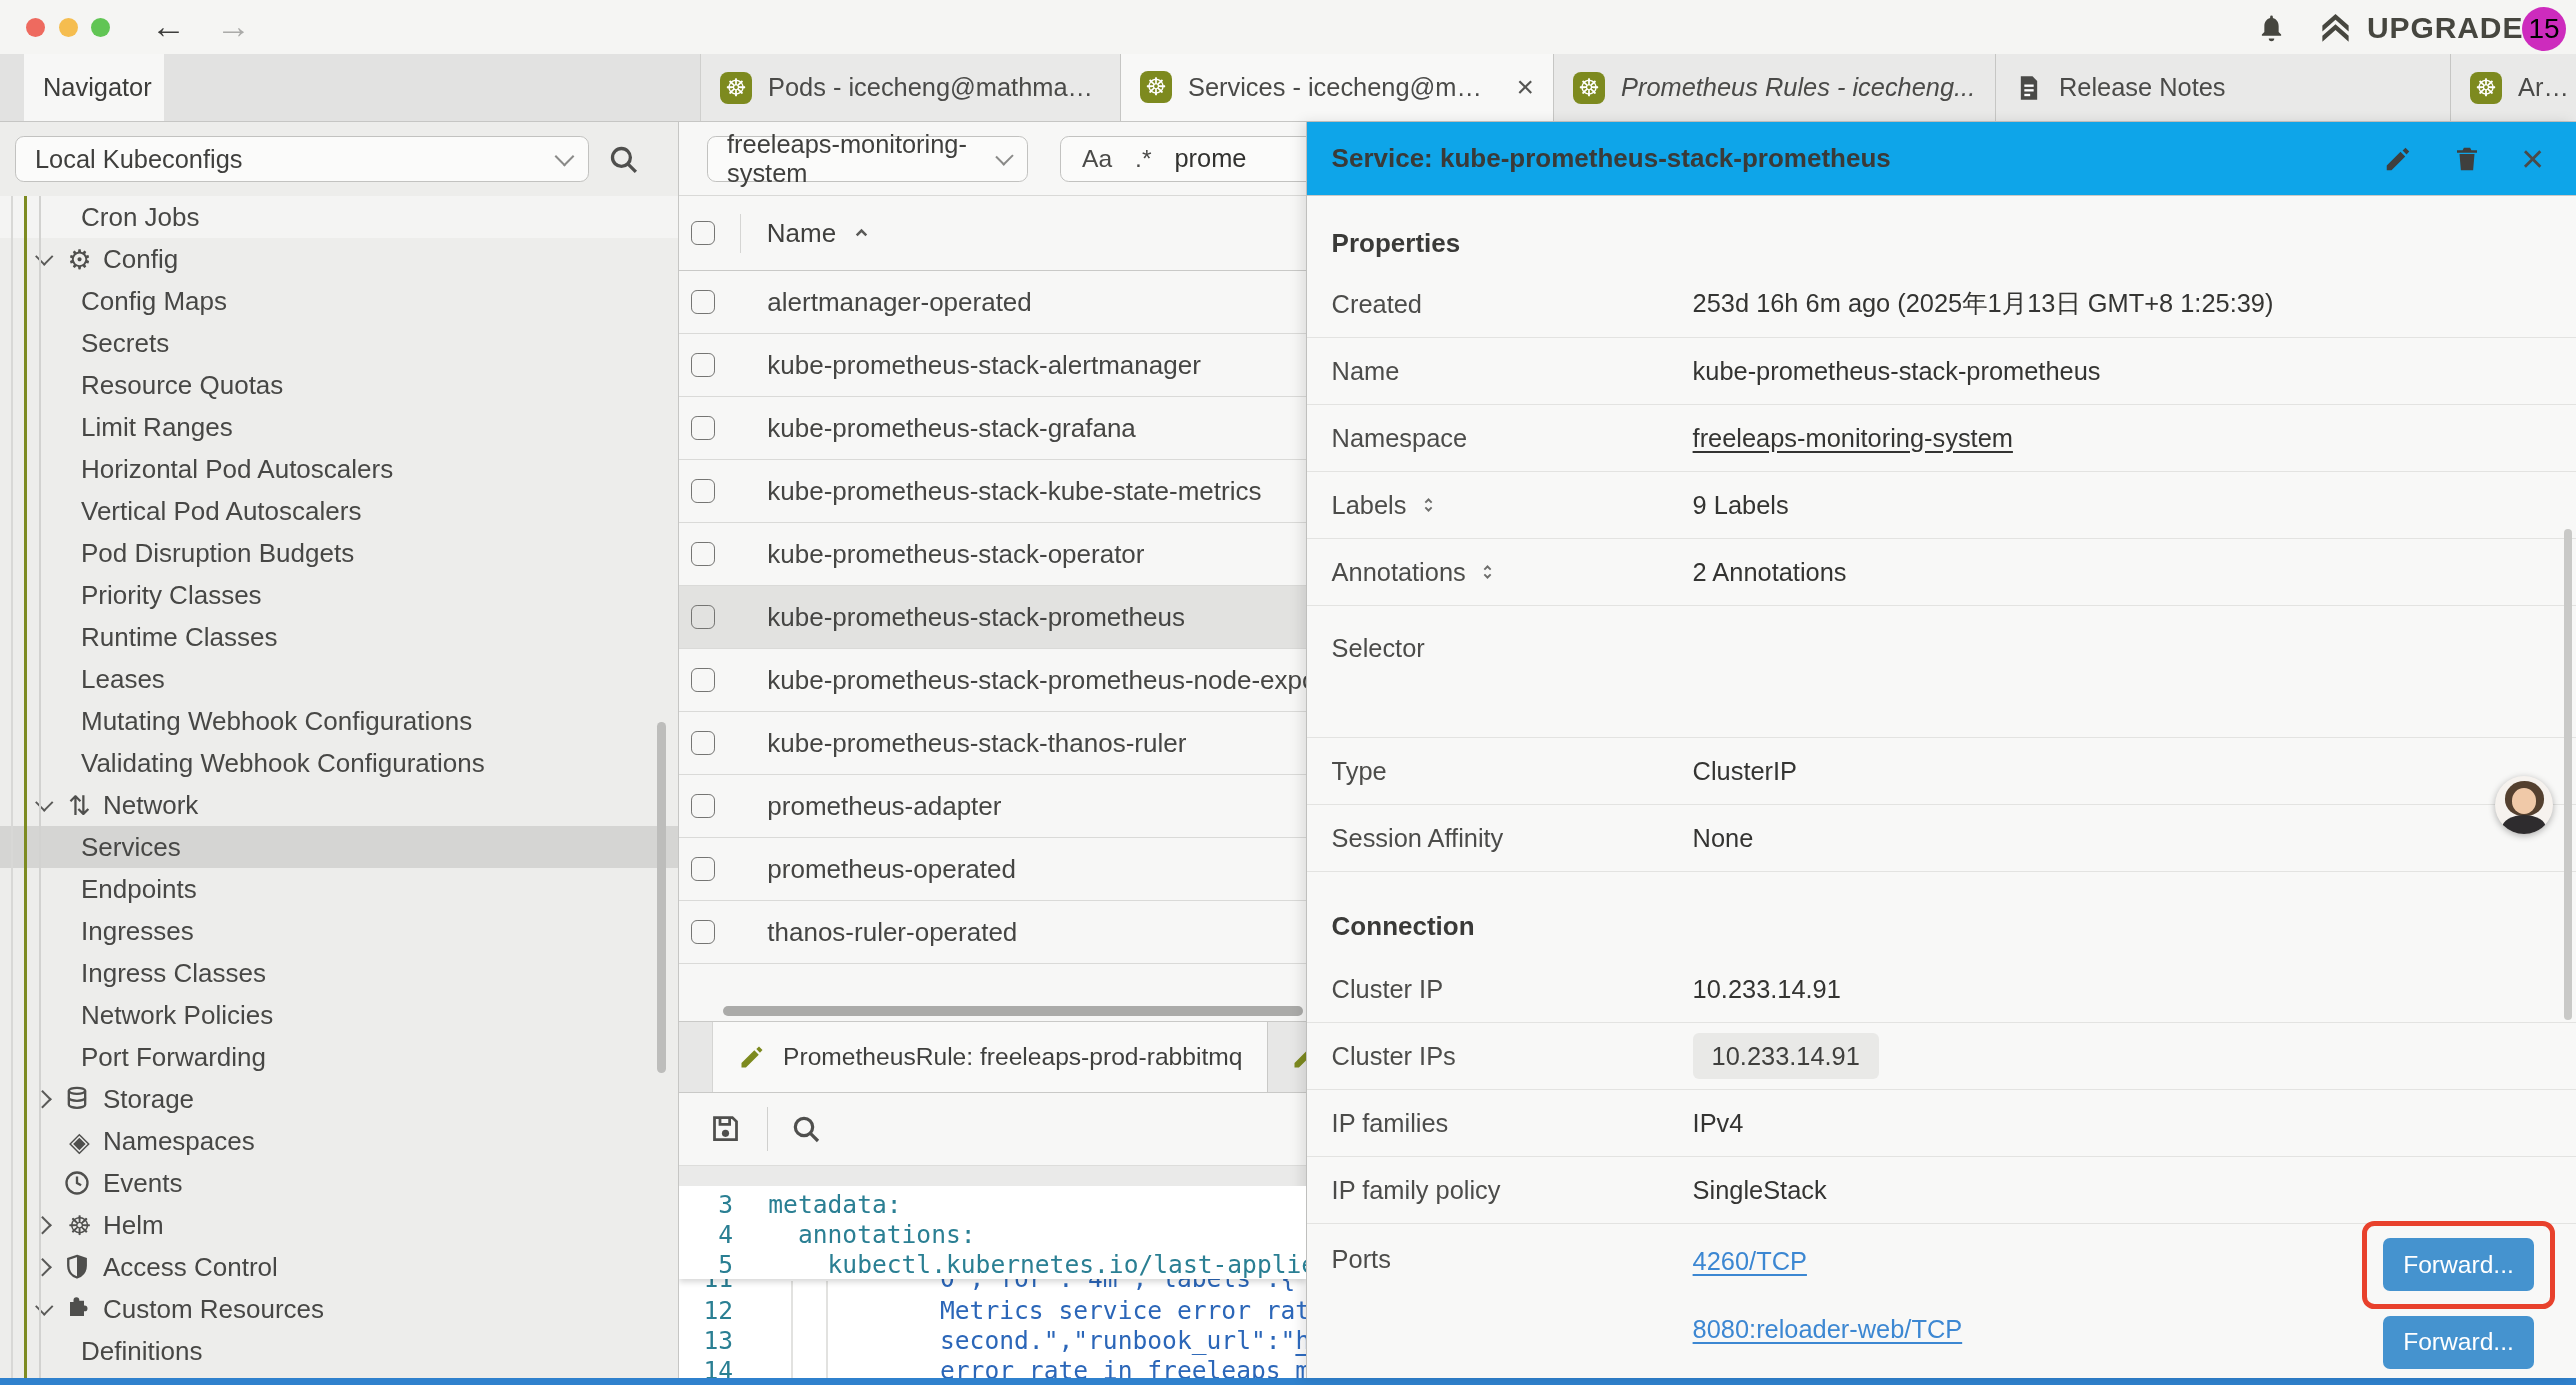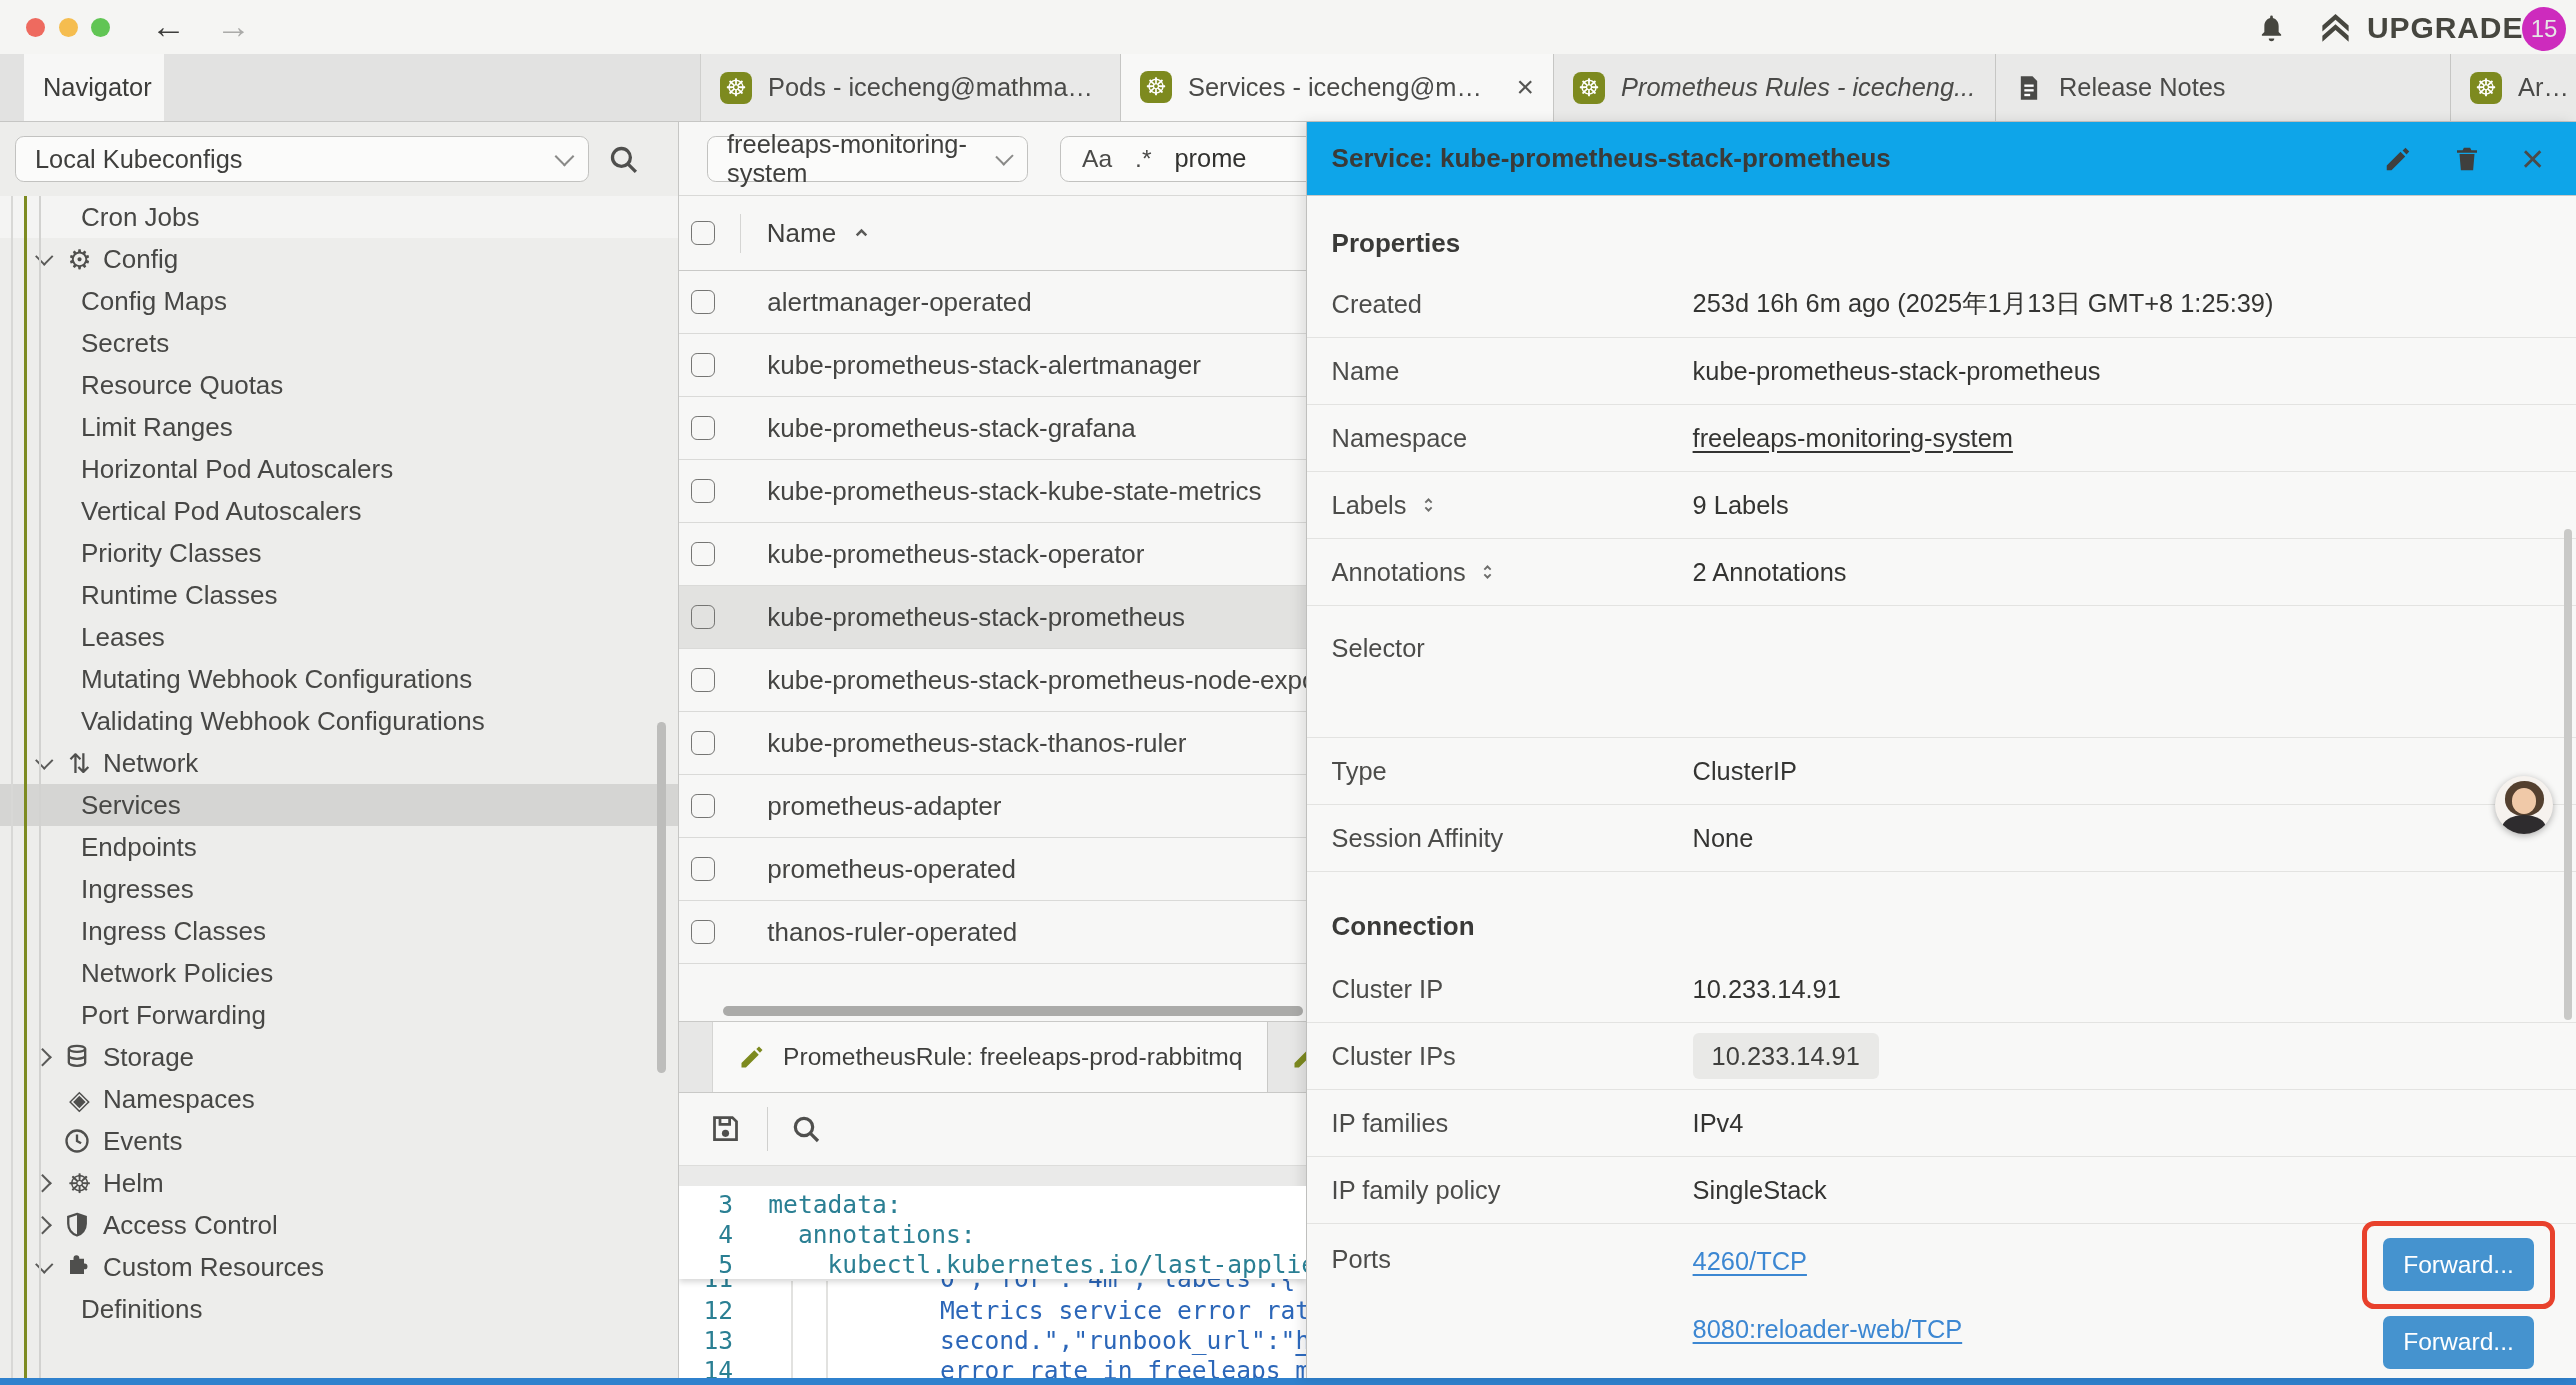--- a/index.html
+++ b/index.html
@@ -12,21 +12,21 @@
   .titlebar{height:54px;background:#f5f5f3;position:relative;flex:none;}
   .tl{position:absolute;top:18.4px;width:19px;height:19px;border-radius:50%;}
   .tl.red{left:26px;background:#ee6a5f;}
   .tl.yellow{left:59px;background:#f5bd4f;}
   .tl.green{left:91px;background:#61c554;}
   .navarrow{position:absolute;top:5.3px;font-size:35px;line-height:42px;color:#3e3e3c;}
   .navarrow.fwd{color:#ababa9;}
   .bell-wrap{position:absolute;left:2255px;top:11.4px;}
   .upgrade{position:absolute;left:2318px;top:10.5px;display:flex;align-items:center;gap:14px;color:#46463f;}
   .upgrade .lbl{font-size:30px;letter-spacing:0.9px;font-weight:bold;}
-  .badge{position:absolute;left:2522px;top:7px;width:44px;height:44px;border-radius:50%;background:#cd2bbd;color:#e5e5e5;display:flex;align-items:center;justify-content:center;font-size:24px;}
+  .badge{position:absolute;left:2522px;top:7px;width:44px;height:44px;border-radius:50%;background:#cd2bbd;color:#000000;display:flex;align-items:center;justify-content:center;font-size:28px;}
 
   
   .tabbar{height:68px;background:#e2e2e1;display:flex;flex:none;border-bottom:0.9px solid #c6c6c4;padding-left:24px;}
   .navtab{width:140px;background:#f7f7f6;display:flex;align-items:center;padding-left:19px;font-size:25.4px;color:#3c3c3a;flex:none;}
   .tabfill{width:537px;flex:none;border-right:0.9px solid #cfcfcd;}
   .tabs{display:flex;flex:1;overflow:hidden;}
   .tab{display:flex;align-items:center;gap:16px;padding:0 19px;background:#e9e9e8;border-right:0.9px solid #c6c6c4;font-size:25.4px;color:#4a4a48;flex:none;overflow:hidden;white-space:nowrap;}
   .tab.active{background:#f8f8f7;margin-bottom:-0.9px;border-bottom:0.9px solid #f8f8f7;}
   .tab.italic .tab-label{font-style:italic;}
   .tab .tab-label{overflow:hidden;text-overflow:ellipsis;}
@@ -247,20 +247,24 @@
             <div class="trow child">
 
               <span class="tlabel">Horizontal Pod Autoscalers</span>
             </div>
             <div class="trow child">
 
               <span class="tlabel">Vertical Pod Autoscalers</span>
             </div>
             <div class="trow child">
 
+              <span class="tlabel">Pod Disruption Budgets</span>
+            </div>
+            <div class="trow child">
+
               <span class="tlabel">Priority Classes</span>
             </div>
             <div class="trow child">
 
               <span class="tlabel">Runtime Classes</span>
             </div>
             <div class="trow child">
 
               <span class="tlabel">Leases</span>
             </div>

